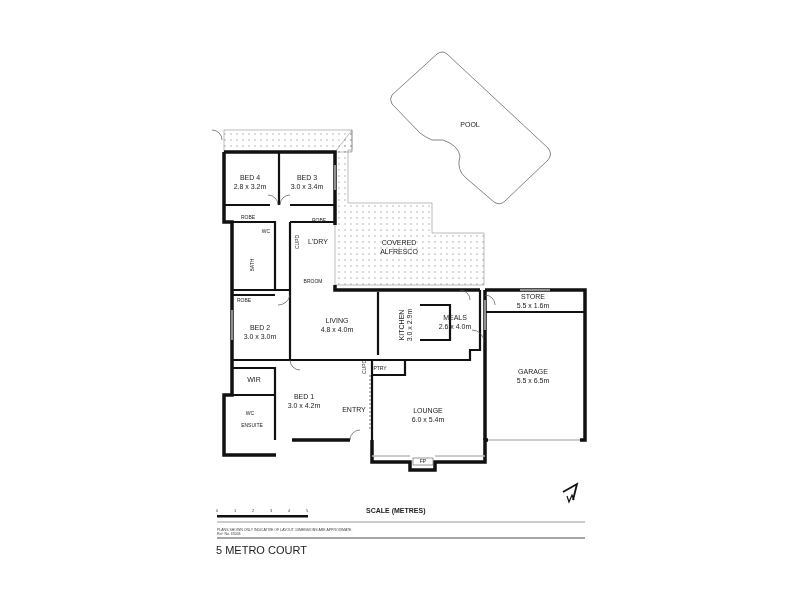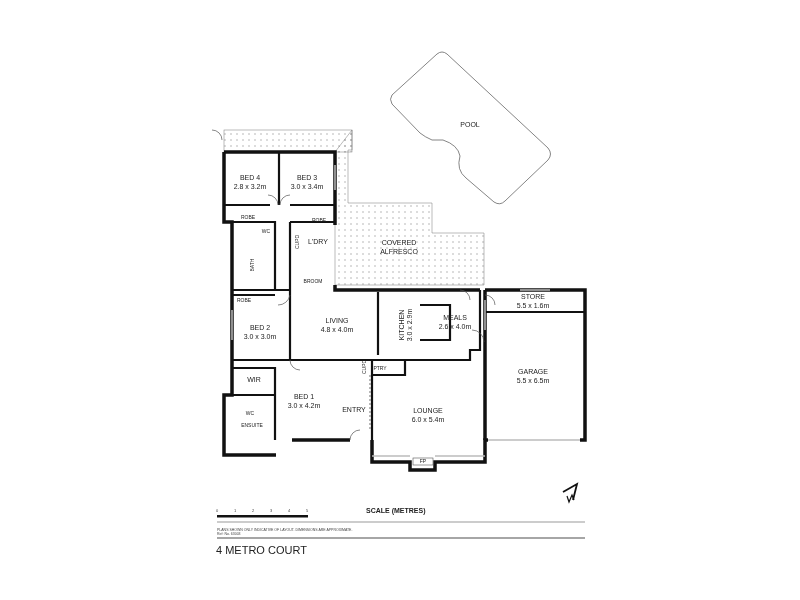--- a/index.html
+++ b/index.html
@@ -158,13 +158,13 @@
 <div class="tick" style="left:289px;top:508px;">4</div>
 <div class="tick" style="left:307px;top:508px;">5</div>
 
 <div class="scale-title">SCALE (METRES)</div>
 
 <div class="disclaimer">
   <div>PLANS SHOWN ONLY INDICATIVE OF LAYOUT.  DIMENSIONS ARE APPROXIMATE.</div>
   <div>Ref: No. 63003</div>
 </div>
 
-<div class="address">4 METRO COURT</div>
+<div class="address">5 METRO COURT</div>
 
 </body></html>

